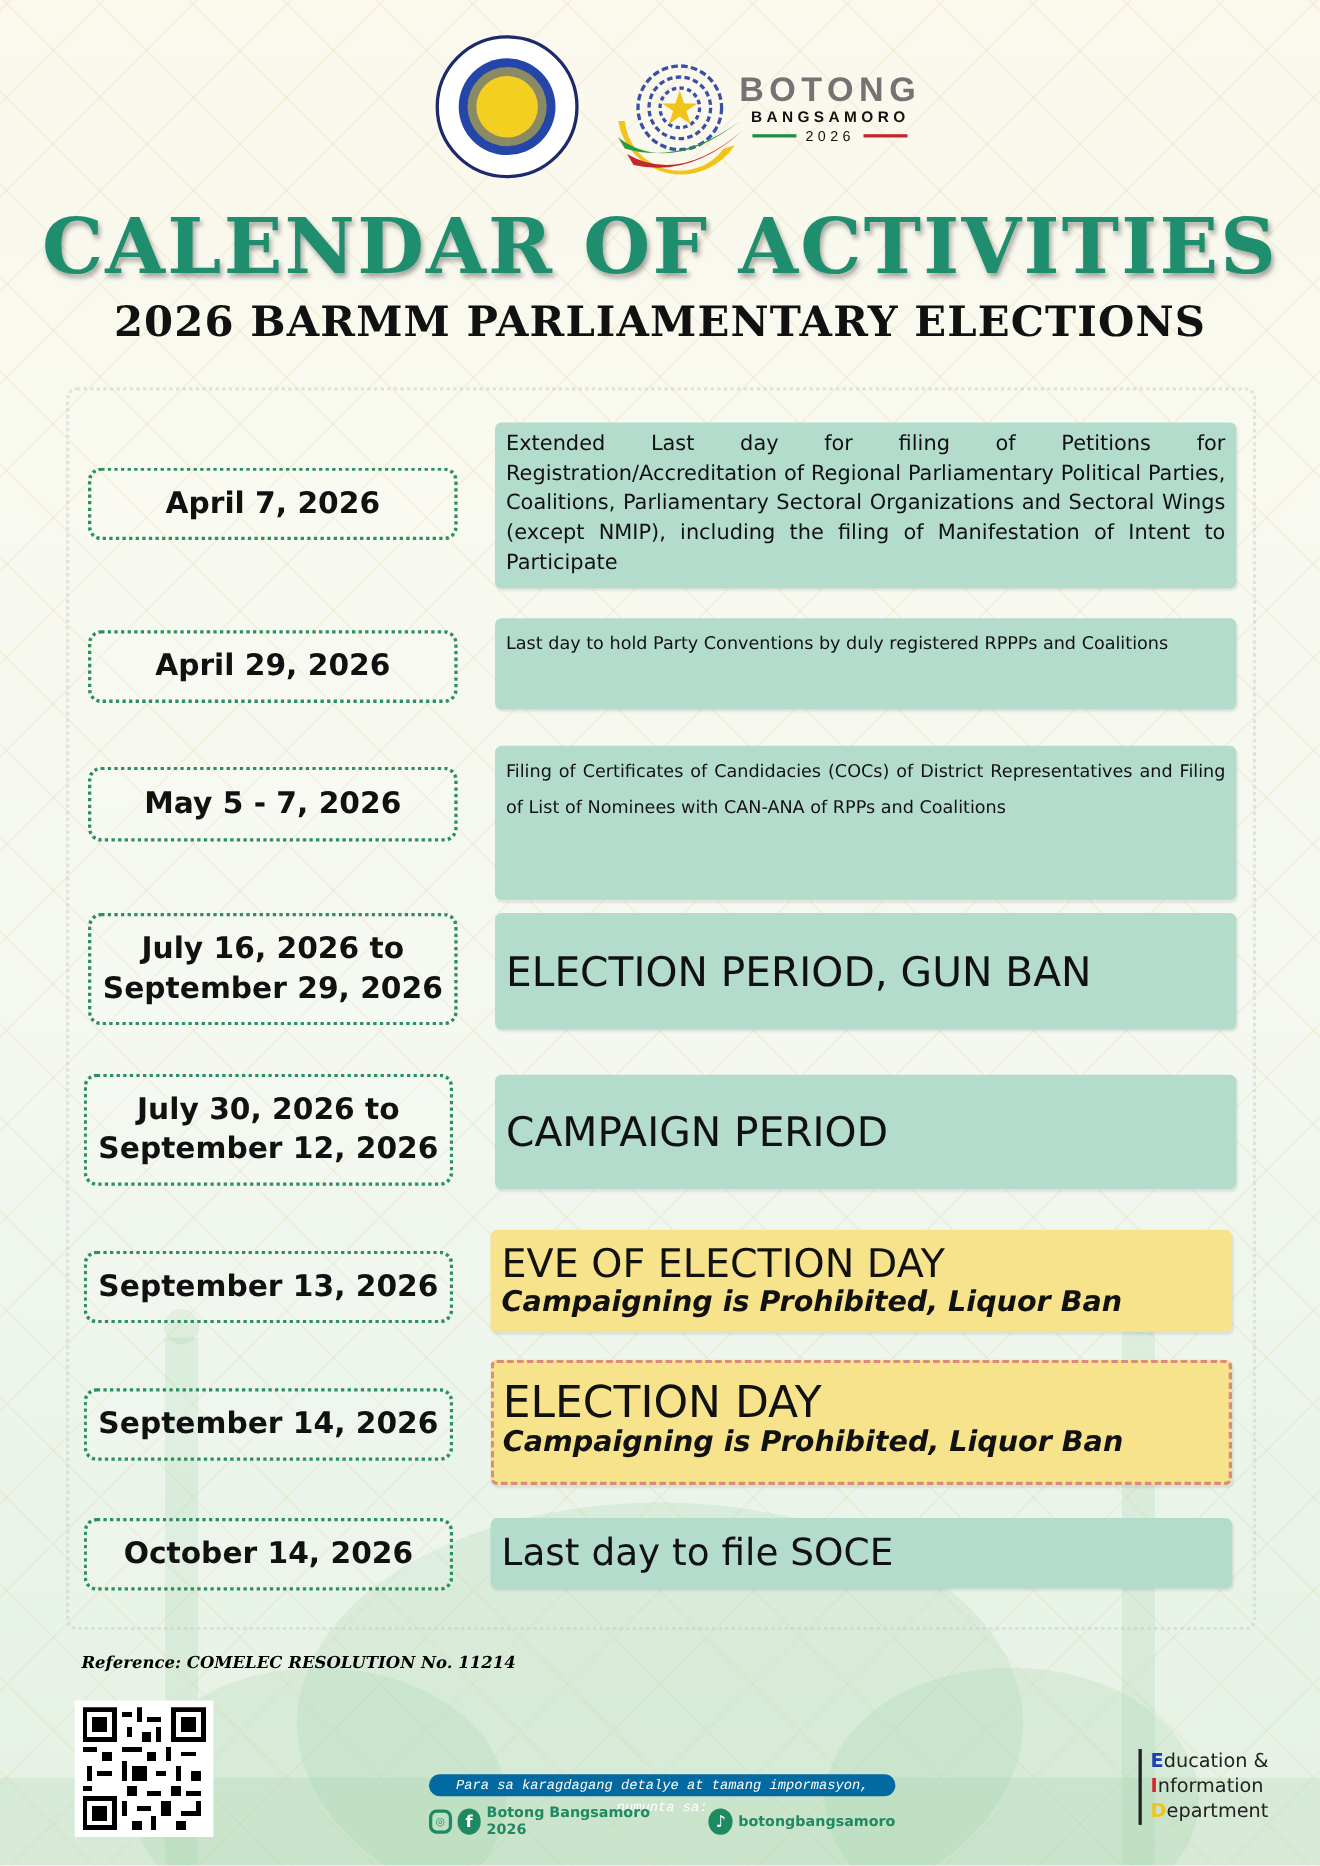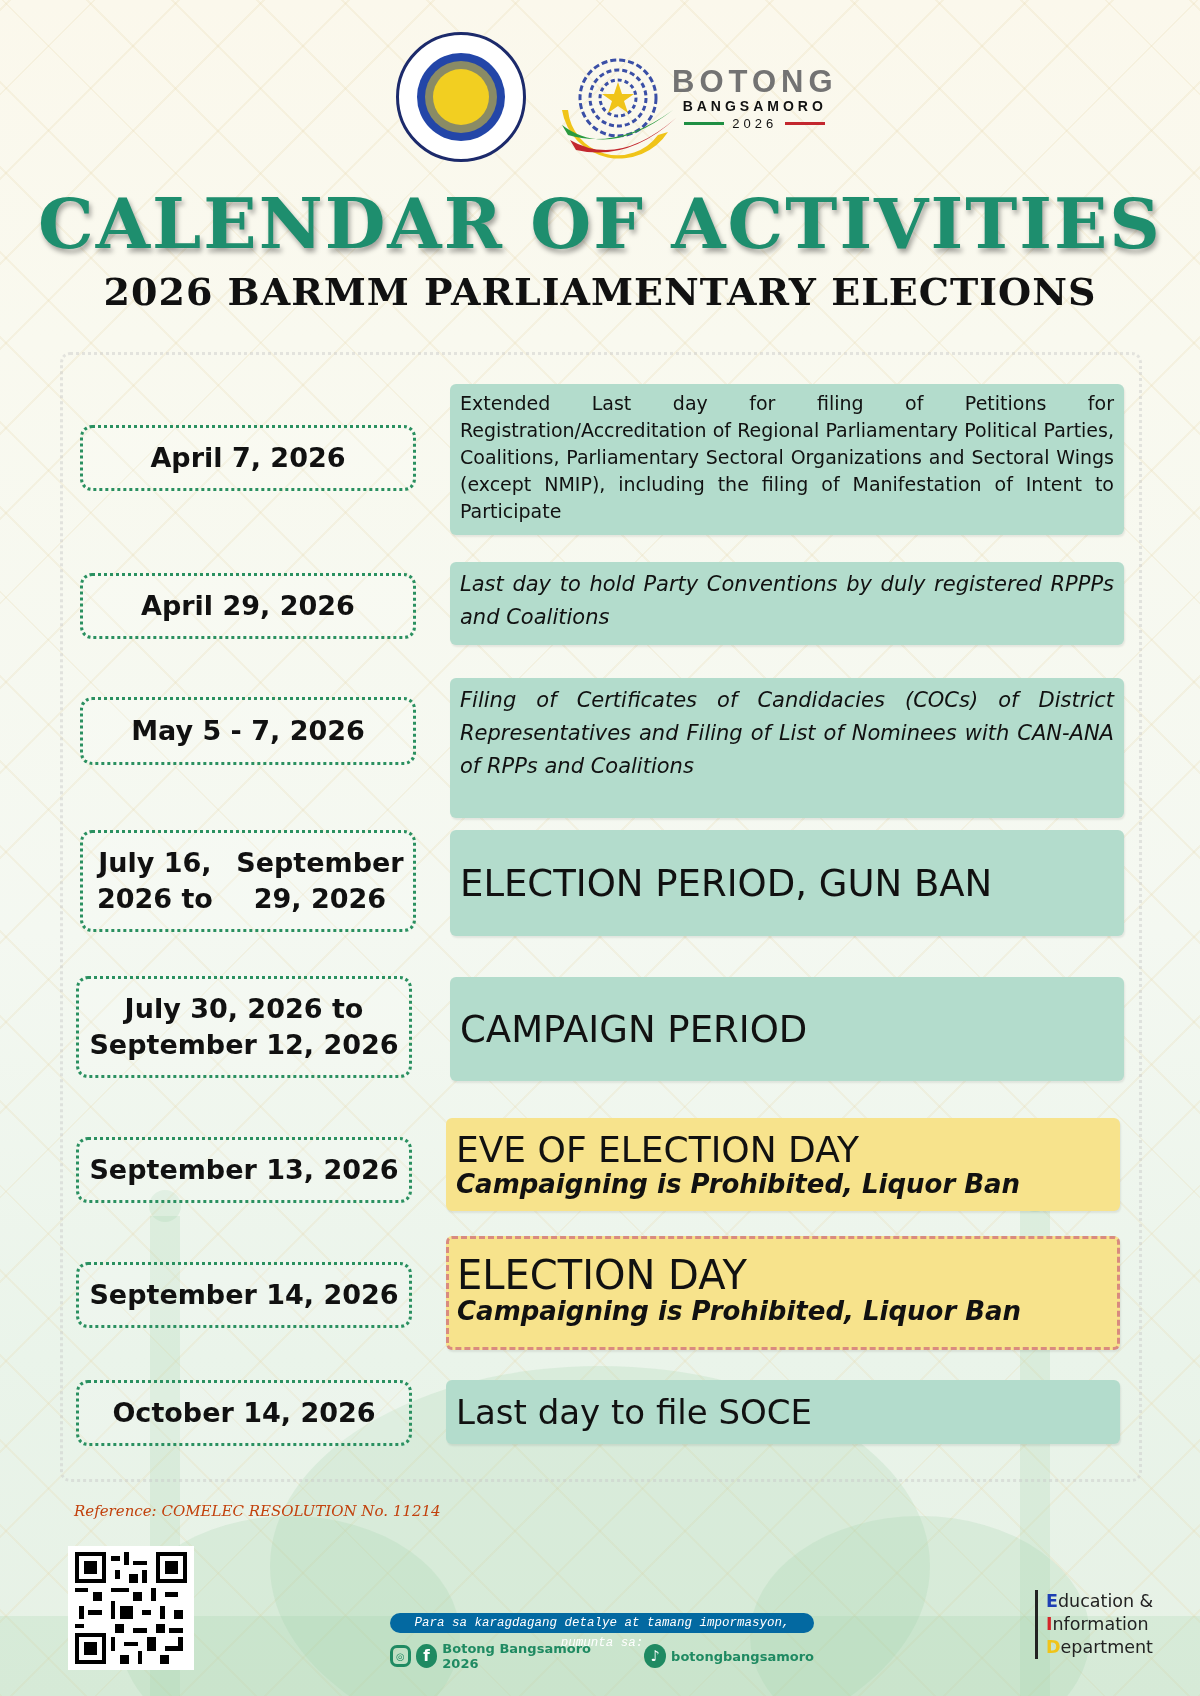--- a/index.html
+++ b/index.html
@@ -60,29 +60,29 @@
     display: flex; align-items: center; justify-content: center; text-align: center;
     font-family: "DejaVu Sans", sans-serif; font-weight: bold; font-size: 27px; line-height: 36px; color: #111;
     background: rgba(255,255,255,0.15);
   }
   .desc {
     position: absolute; border-radius: 6px; background: #b3dccc; color: #111;
     font-family: "DejaVu Sans", sans-serif;
     box-shadow: 1px 2px 2px rgba(0,0,0,0.08);
   }
   .desc.small { font-size: 19px; line-height: 27px; padding: 6px 10px 0 10px; text-align: justify; text-align-last: left; }
-  .desc.med { font-size: 21px; line-height: 33px; padding: 6px 10px 0 10px; text-align: justify; font-style: italic; }
+  .desc.med { font-size: 16px; line-height: 33px; padding: 6px 10px 0 10px; text-align: justify; }
   .desc.big { font-size: 37px; display: flex; align-items: center; padding-left: 10px; font-weight: 500; }
   .desc.yellow { background: #f7e38c; }
   .desc.yellow.dash { border: 3px dashed #d98b7f; }
   .ytitle { font-size: 36px; line-height: 40px; font-weight: 500; }
   .ysub { font-size: 26px; line-height: 28px; font-style: italic; font-weight: bold; }
   .reference {
     position: absolute; left: 74px; top: 1502px;
-    font-family: "DejaVu Serif", serif; font-style: italic; font-size: 15px; color: #c2410c;
+    font-family: "DejaVu Serif", serif; font-style: italic; font-size: 15px; color: #000000; font-weight: bold;
   }
   .qr {
     position: absolute; left: 68px; top: 1546px; width: 126px; height: 124px; background: #fff; padding: 6px;
   }
   .qr svg { width: 114px; height: 112px; }
   .social {
     position: absolute; left: 390px; top: 1613px; width: 424px;
   }
   .social-pill {
     background: #0369a1; color: #fff; border-radius: 14px; font-style: italic; font-size: 12.5px;
@@ -150,21 +150,21 @@
 
 <div class="date" style="left:80px;top:425px;width:336px;height:66px;">April 7, 2026</div>
 <div class="desc small" style="left:450px;top:384px;width:674px;height:151px;">Extended Last day for filing of Petitions for Registration/Accreditation of Regional Parliamentary Political Parties, Coalitions, Parliamentary Sectoral Organizations and Sectoral Wings (except NMIP), including the filing of Manifestation of Intent to Participate</div>
 
 <div class="date" style="left:80px;top:573px;width:336px;height:66px;">April 29, 2026</div>
 <div class="desc med" style="left:450px;top:562px;width:674px;height:83px;">Last day to hold Party Conventions by duly registered RPPPs and Coalitions</div>
 
 <div class="date" style="left:80px;top:697px;width:336px;height:68px;">May 5 - 7, 2026</div>
 <div class="desc med" style="left:450px;top:678px;width:674px;height:140px;line-height:33px;">Filing of Certificates of Candidacies (COCs) of District Representatives and Filing of List of Nominees with CAN-ANA of RPPs and Coalitions</div>
 
-<div class="date" style="left:80px;top:830px;width:336px;height:102px;flex-direction:row;">
+<div class="date" style="left:80px;top:830px;width:336px;height:102px;flex-direction:column;">
   <span>July 16, 2026 to</span>
   <span>September 29, 2026</span>
 </div>
 <div class="desc big" style="left:450px;top:830px;width:674px;height:106px;">ELECTION PERIOD, GUN BAN</div>
 
 <div class="date" style="left:76px;top:976px;width:336px;height:102px;flex-direction:column;">
   <span>July 30, 2026 to</span>
   <span>September 12, 2026</span>
 </div>
 <div class="desc big" style="left:450px;top:977px;width:674px;height:104px;">CAMPAIGN PERIOD</div>

